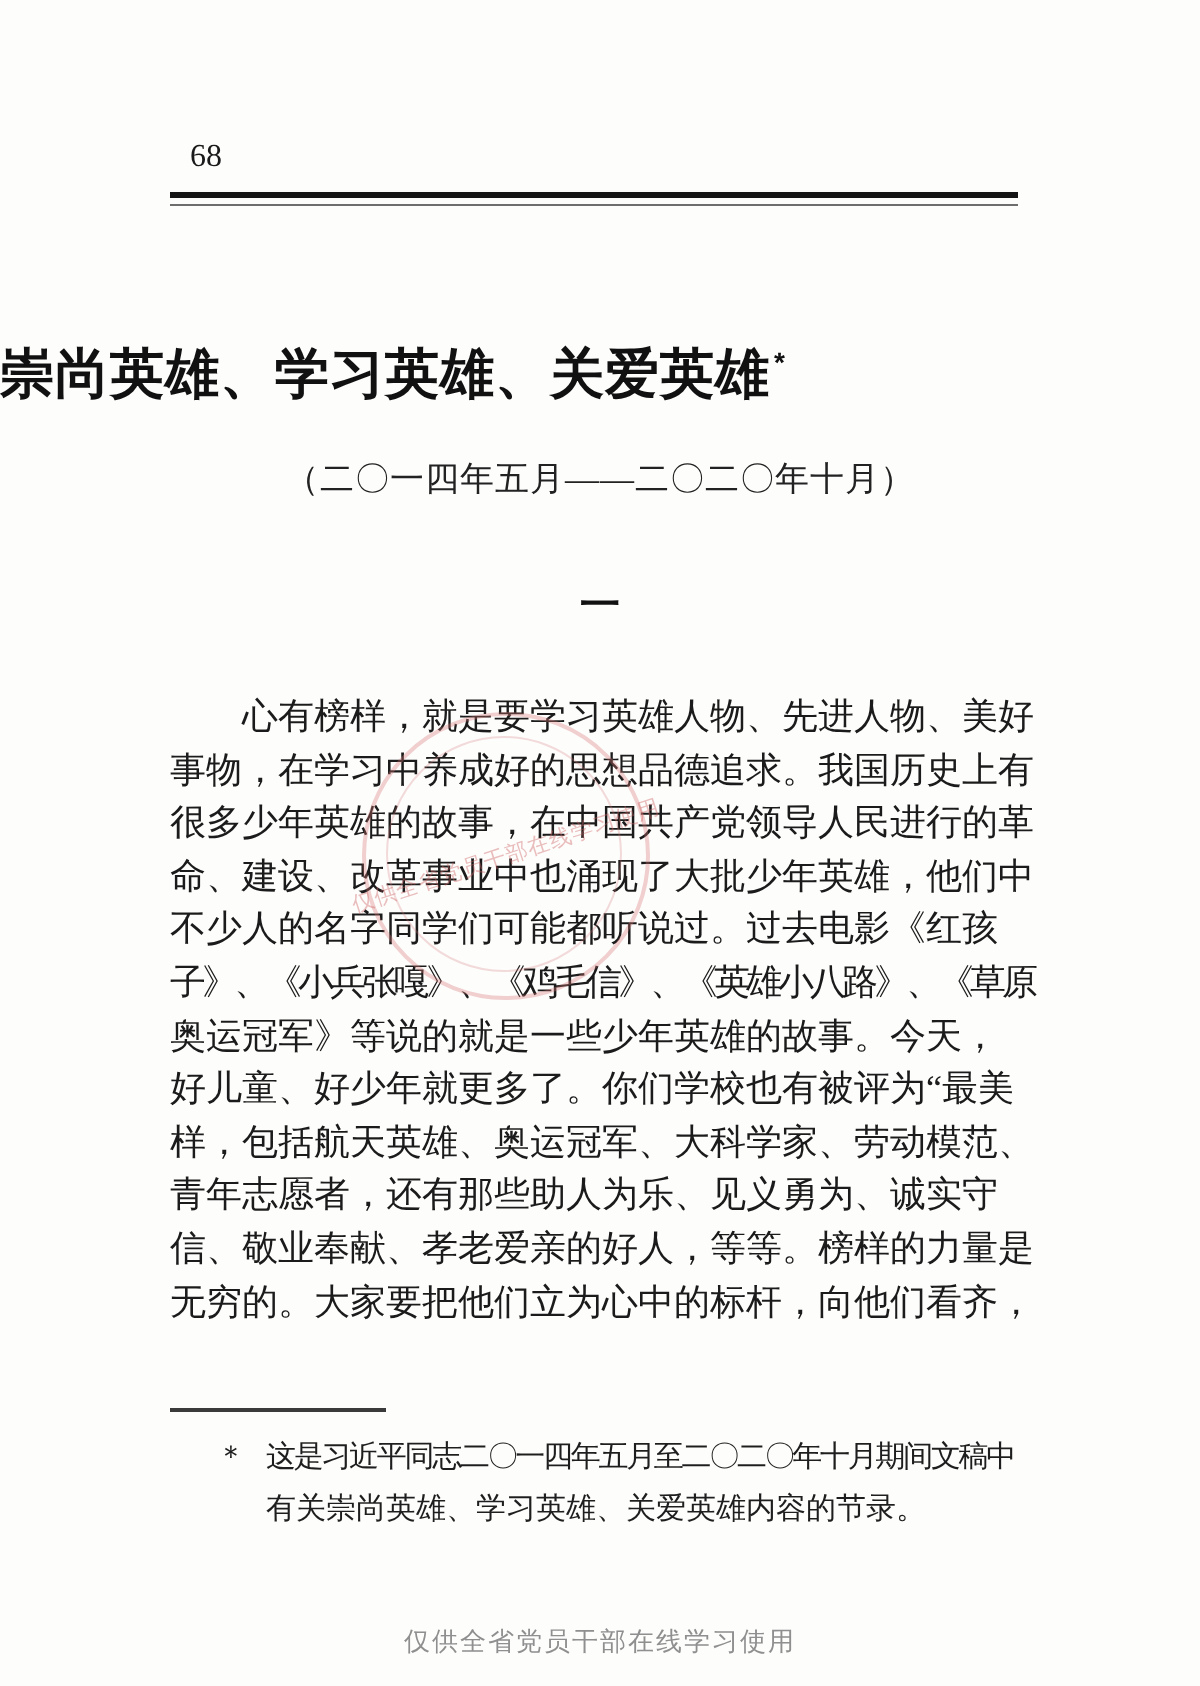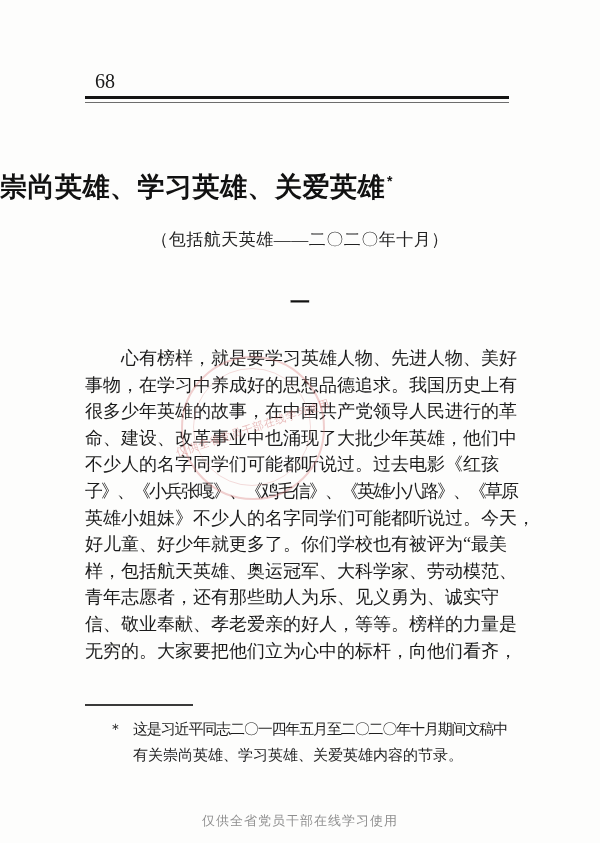--- a/index.html
+++ b/index.html
@@ -16,21 +16,21 @@
     overflow: hidden;
     color: #1c1c1c;
     font-family: "Liberation Serif", serif;
   }
 
   
   .page-number {
     position: absolute;
     left: 95px;
     top: 70px;
-    font-size: 20px;
+    font-size: 16px;
     font-family: "Liberation Serif", serif;
     color: #1a1a1a;
   }
   .header-rule-thick {
     position: absolute;
     left: 85px;
     top: 96px;
     width: 424px;
     height: 3px;
     background: #141414;
@@ -188,32 +188,32 @@
 <body>
 
 <div class="page">
 
   <div class="page-number">68</div>
   <div class="header-rule-thick"></div>
   <div class="header-rule-thin"></div>
 
   <div class="article-title"><span>崇尚英雄、学习英雄、关爱英雄</span><sup>*</sup></div>
 
-  <div class="date-range">（包括航天英雄——二〇二〇年十月）</div>
+  <div class="date-range">（二〇一四年五月——二〇二〇年十月）</div>
 
   <div class="section-marker">一</div>
 
   <div class="body-block fit-lines">
       <div class="body-line" style="letter-spacing: 0px;">心有榜样，就是要学习英雄人物、先进人物、美好</div>
       <div class="body-line" style="letter-spacing: 0px;">事物，在学习中养成好的思想品德追求。我国历史上有</div>
       <div class="body-line" style="letter-spacing: 0px;">很多少年英雄的故事，在中国共产党领导人民进行的革</div>
       <div class="body-line" style="letter-spacing: 0px;">命、建设、改革事业中也涌现了大批少年英雄，他们中</div>
       <div class="body-line" style="letter-spacing: 0px;">不少人的名字同学们可能都听说过。过去电影《红孩</div>
       <div class="body-line" style="letter-spacing: -2px;">子》、《小兵张嘎》、《鸡毛信》、《英雄小八路》、《草原</div>
-      <div class="body-line" style="letter-spacing: 0px;">英雄小姐妹》不少人的名字同学们可能都听说过。今天，</div>
+      <div class="body-line" style="letter-spacing: 0px;">奥运冠军》等说的就是一些少年英雄的故事。今天，</div>
       <div class="body-line" style="letter-spacing: 0px;">好儿童、好少年就更多了。你们学校也有被评为“最美</div>
       <div class="body-line" style="letter-spacing: 0px;">样，包括航天英雄、奥运冠军、大科学家、劳动模范、</div>
       <div class="body-line" style="letter-spacing: 0px;">青年志愿者，还有那些助人为乐、见义勇为、诚实守</div>
       <div class="body-line" style="letter-spacing: 0px;">信、敬业奉献、孝老爱亲的好人，等等。榜样的力量是</div>
       <div class="body-line" style="letter-spacing: 0px;">无穷的。大家要把他们立为心中的标杆，向他们看齐，</div>
     </div>
 
   <div class="footnote-divider"></div>
 
   <div class="footnote">

